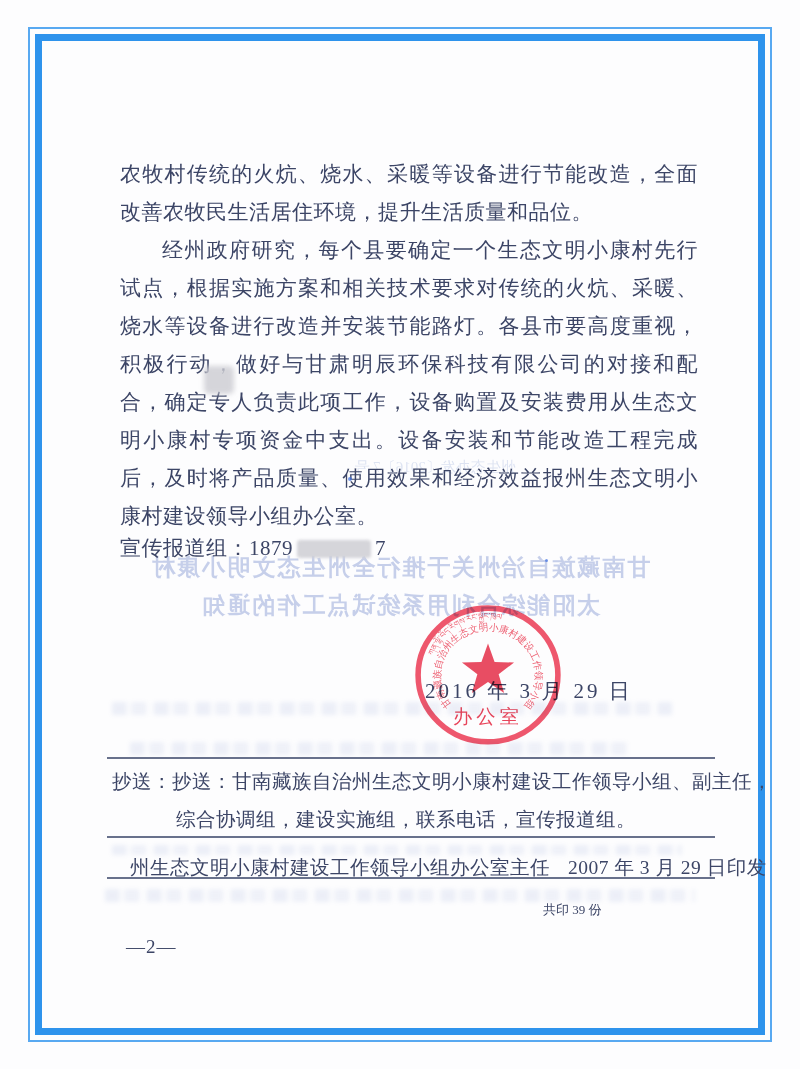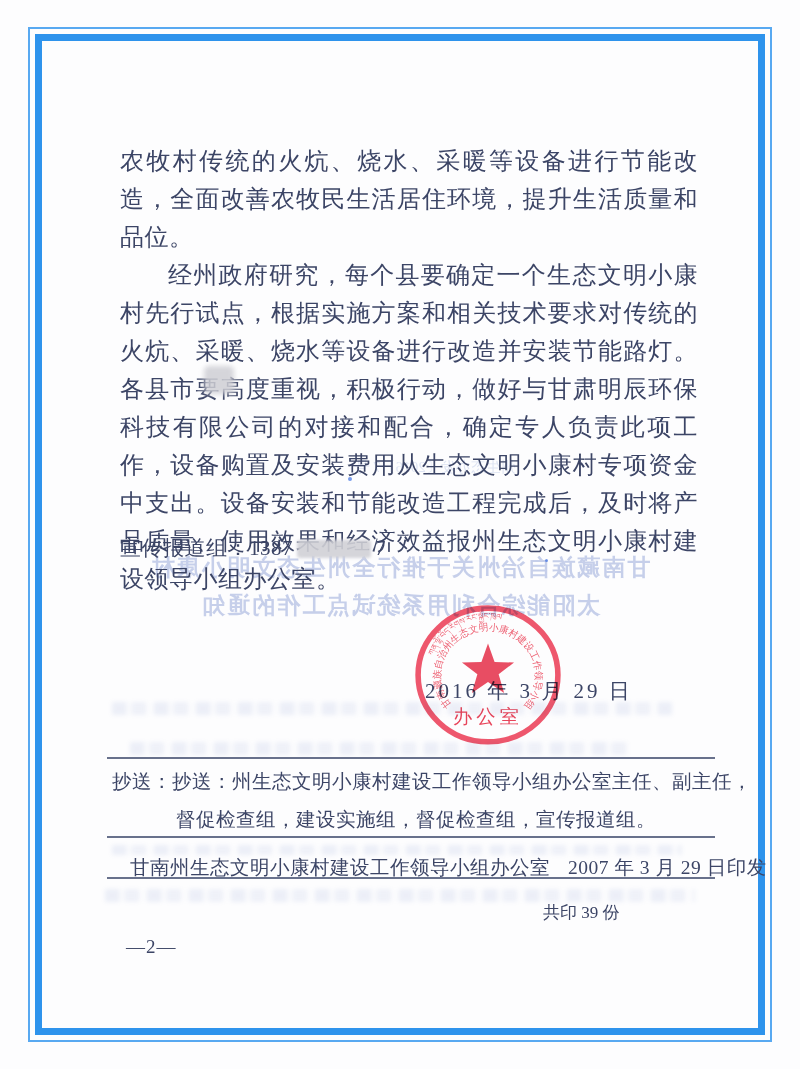--- a/index.html
+++ b/index.html
@@ -13,22 +13,22 @@
   .frame-outer {
     position:absolute; left:28px; top:27px; right:28px; bottom:27px;
     border:2px solid #58a9f1; pointer-events:none;
   }
   .frame-inner {
     position:absolute; left:35px; top:34px; right:35px; bottom:34px;
     border:7px solid #2e93ec; pointer-events:none;
   }
   
   .doc-body {
-    position:absolute; left:120px; top:142px; width:578px;
-    font-size:24px; line-height:38px; letter-spacing:0.5px;
+    position:absolute; left:120px; top:155px; width:578px;
+    font-size:21px; line-height:38px; letter-spacing:0.5px;
     text-align:justify;
   }
   .doc-body p { margin:0; }
   .doc-body p.indent { text-indent:2em; }
   
   .contact-line {
     position:absolute; left:120px; font-size:21px; line-height:30px;
     letter-spacing:0.5px; white-space:nowrap;
   }
   .redacted {
@@ -74,21 +74,21 @@
   }
   
   .rule {
     position:absolute; left:107px; width:608px; height:2px;
     background:#4d5878; opacity:0.85;
   }
   .cc-line1 { position:absolute; left:112px; top:768px; font-size:19.5px; letter-spacing:0.5px; white-space:nowrap; }
   .cc-line2 { position:absolute; left:176px; top:806px; font-size:19.5px; letter-spacing:0.5px; white-space:nowrap; }
   .colophon  { position:absolute; left:130px; top:854px; font-size:19.5px; letter-spacing:0.5px; white-space:nowrap; }
   .colophon .gap { display:inline-block; width:18px; }
-  .copies    { position:absolute; left:543px; top:901px; font-size:17px; white-space:nowrap; }
+  .copies    { position:absolute; left:543px; top:901px; font-size:13px; white-space:nowrap; }
   .page-num  { position:absolute; left:126px; top:936px; font-size:19px; letter-spacing:1px; }
   
   .speck { position:absolute; width:4px; height:4px; border-radius:50%; background:#3d6fe0; opacity:0.7; }
   .speck-1 { left:348px; top:477px; }
   .speck-2 { left:545px; top:559px; width:3px; height:3px; }
 </style>
 </head>
 <body>
 
 <div class="page">
@@ -104,21 +104,21 @@
   <div class="strip" style="left:112px; top:845px; width:570px; height:10px;"></div>
   <div class="strip" style="left:105px; top:889px; width:590px;"></div>
 
   <div class="doc-body">
     <p>农牧村传统的火炕、烧水、采暖等设备进行节能改造，全面改善农牧民生活居住环境，提升生活质量和品位。</p>
     <p class="indent">经州政府研究，每个县要确定一个生态文明小康村先行试点，根据实施方案和相关技术要求对传统的火炕、采暖、烧水等设备进行改造并安装节能路灯。各县市要高度重视，积极行动，做好与甘肃明辰环保科技有限公司的对接和配合，确定专人负责此项工作，设备购置及安装费用从生态文明小康村专项资金中支出。设备安装和节能改造工程完成后，及时将产品质量、使用效果和经济效益报州生态文明小康村建设领导小组办公室。</p>
   </div>
   <div class="smudge"></div>
 
   <div class="contact-line" style="top:533px;">
-    <span>宣传报道组：</span><span>1387</span><span class="redacted redact-phone"></span><span>7</span>
+    <span>宣传报道组：</span><span>1879</span><span class="redacted redact-phone"></span><span>7</span>
   </div>
 
   <div class="sig-date">2016 年 3 月 29 日</div>
 
   <div class="seal">
     <svg viewBox="0 0 154 148" width="156" height="150">
       <defs>
         <path id="arcTib" d="M 23 53 A 57 54 0 0 1 131 53"></path>
         <path id="arcCn" d="M 41 102 A 47 45 0 1 1 113 102"></path>
       </defs>
@@ -129,27 +129,27 @@
       </text>
       <text font-size="9.5" fill="#ec4056" opacity="0.9">
         <textPath href="#arcCn">甘南藏族自治州生态文明小康村建设工作领导小组</textPath>
       </text>
       <text x="77" y="119" text-anchor="middle" font-size="19" letter-spacing="4" fill="#e8344c">办公室</text>
     </svg>
   </div>
 
   <div class="rule" style="top:757px;"></div>
   <div class="cc-line1">
-    <span>抄送：</span><span>抄送：州生态文明小康村建设工作领导小组办公室主任、副主任，</span>
+    <span>抄送：</span><span>抄送：甘南藏族自治州生态文明小康村建设工作领导小组、副主任，</span>
   </div>
-  <div class="cc-line2">督促检查组，建设实施组，督促检查组，宣传报道组。</div>
+  <div class="cc-line2">综合协调组，建设实施组，联系电话，宣传报道组。</div>
   <div class="rule" style="top:836px;"></div>
 
   <div class="colophon">
-    <span>甘南州生态文明小康村建设工作领导小组办公室</span><span class="gap"></span><span>2007 年 3 月 29 日印发</span>
+    <span>州生态文明小康村建设工作领导小组办公室主任</span><span class="gap"></span><span>2007 年 3 月 29 日印发</span>
   </div>
   <div class="rule" style="top:877px;"></div>
   <div class="copies">共印 39 份</div>
 
   <div class="page-num">—2—</div>
 
   <div class="speck speck-1"></div>
   <div class="speck speck-2"></div>
 
 </div>

